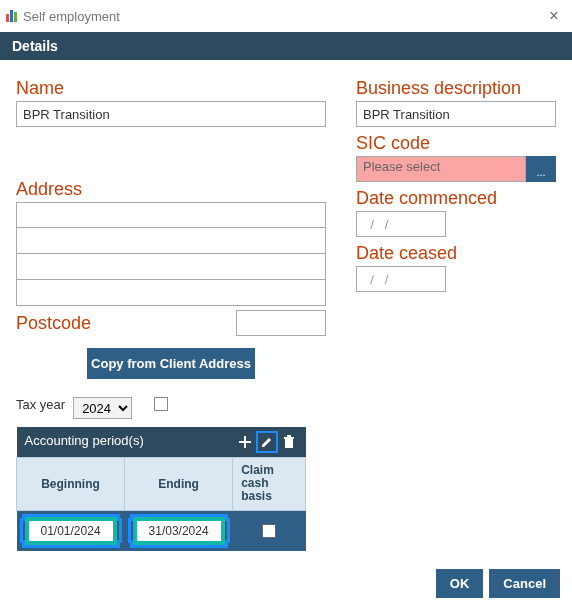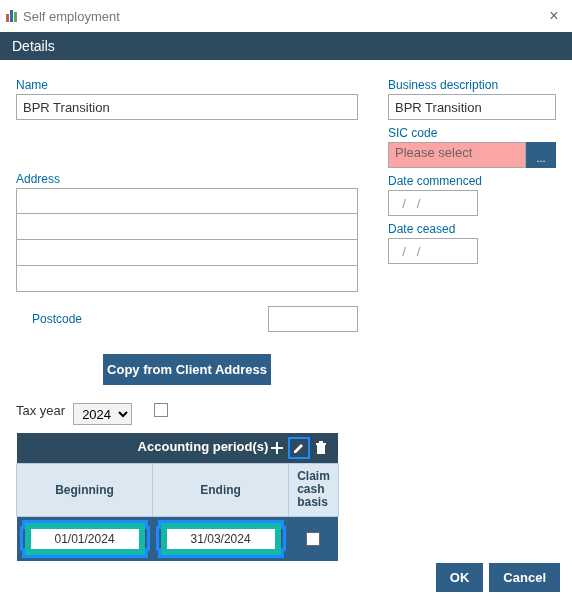--- a/index.html
+++ b/index.html
@@ -5,25 +5,25 @@
   * { box-sizing: border-box; font-family: "Segoe UI", Arial, sans-serif; }
   body { margin: 0; padding: 0; background: #fff; width: 572px; height: 608px; position: relative; font-size: 13px; color: #333; }
   .titlebar { display: flex; align-items: center; height: 28px; padding: 16px 6px; }
   .titlebar .logo { display: inline-flex; gap: 1px; align-items: flex-end; margin-right: 6px; }
   .logo .bar { width: 3px; }
   .logo .b1 { height: 8px; background: #d9534f; }
   .logo .b2 { height: 12px; background: #2f6fa7; }
   .logo .b3 { height: 10px; background: #6aa84f; }
   .titlebar-title { color: #777; font-size: 13px; flex: 1; }
   .titlebar-close { cursor: pointer; color: #666; font-size: 16px; width: 24px; text-align: center; }
-  .details-bar { background: #2e4a5e; color: #fff; font-weight: 400; font-size: 14px; padding: 6px 12px; }
+  .details-bar { background: #2e4a5e; color: #fff; font-weight: 700; font-size: 14px; padding: 6px 12px; }
   .content { padding: 12px 16px; }
   .row { display: flex; gap: 30px; }
   .col { flex: 1; }
-  .field-label { color: #0369a1; font-size: 12px; margin-bottom: 2px; margin-top: 6px; }
+  .field-label { color: #c2410c; font-size: 18px; margin-bottom: 2px; margin-top: 6px; }
   .text-input {
     width: 100%; height: 26px; border: 1px solid #a9a9a9; padding: 2px 6px;
     font-size: 13px; background: #fff; color: #333;
   }
   .address-line { width: 100%; height: 26px; border: 1px solid #a9a9a9; border-top: none; background: #fff; }
   .address-line.first { border-top: 1px solid #a9a9a9; }
   .postcode-row { display: flex; align-items: center; margin-top: 4px; }
   .postcode-label { width: 220px; }
   .postcode-input { width: 90px; height: 26px; border: 1px solid #a9a9a9; background: #fff; }
   .sic-row { display: flex; }
@@ -37,34 +37,34 @@
   }
   .date-input { width: 90px; height: 26px; border: 1px solid #a9a9a9; padding: 2px 6px; font-size: 13px; color: #999; }
   .copy-btn {
     display: block; margin: 12px auto 0; background: #2f5f86; color: #fff;
     border: none; padding: 8px 4px; font-size: 13px; font-weight: 600; cursor: pointer;
   }
   .taxyear-row { display: flex; align-items: flex-start; margin: 18px 0 8px; gap: 8px; }
   .taxyear-select { height: 22px; border: 1px solid #a9a9a9; background: #f3f3f3; font-size: 13px; padding: 0 4px; }
   .checkbox { width: 14px; height: 14px; border: 1px solid #888; background: #fff; display: inline-block; vertical-align: middle; }
   .acct-table { width: 290px; border-collapse: collapse; }
-  .acct-head-row td { background: #2e4a5e; color: #fff; font-weight: 700; padding: 6px 8px; font-size: 13px; text-align: right; }
+  .acct-head-row td { background: #2e4a5e; color: #fff; font-weight: 400; padding: 6px 8px; font-size: 13px; }
   .acct-icons { display: flex; gap: 4px; float: right; }
   .icon-btn { width: 18px; height: 18px; cursor: pointer; display:flex; align-items:center; justify-content:center; color:#fff; }
   .icon-btn.hl { outline: 2px solid #1a8cff; outline-offset: 0px; }
   .acct-sub-row td { background: #dbe8f1; color: #2e4a5e; font-weight: 600; font-size: 12px; padding: 6px 8px; border: 1px solid #bcd; text-align: center; vertical-align: middle; }
   .acct-sub-row td.claim { text-align: left; line-height: 1.1; }
   .acct-data-row td { background: #2f5f86; padding: 6px 6px; }
   .cell-box {
-    background: #fff; border: 6px solid #14b8a6; padding: 3px 24px; font-size: 12px; color: #333;
+    background: #fff; border: 4px solid #14b8a6; padding: 3px 12px; font-size: 12px; color: #333;
     display: inline-block; min-width: 78px; text-align: left;
   }
   .cell-hl { outline: 3px solid #1a8cff; outline-offset: 0px; padding: 2px; }
   .claim-check { width: 14px; height: 14px; background: #fff; border: 1px solid #666; margin: 0 auto; display:block;}
-  .footer { position: absolute; bottom: 16px; right: 12px; display: flex; gap: 6px; }
+  .footer { position: absolute; bottom: 10px; right: 12px; display: flex; gap: 6px; }
   .footer-btn { background: #2f5f86; color: #fff; border: none; padding: 7px 14px; font-size: 13px; font-weight: 600; cursor: pointer; }
 </style>
 </head>
 <body>
 
 <div class="titlebar">
   <span class="logo">
     <span class="bar b1"></span>
       <span class="bar b2"></span>
       <span class="bar b3"></span>
@@ -84,21 +84,21 @@
 
       <div style="height:46px"></div>
 
       <div class="field-label">Address</div>
       <div class="address-line first"></div>
       <div class="address-line"></div>
       <div class="address-line"></div>
       <div class="address-line"></div>
 
       <div class="postcode-row">
-        <div class="postcode-label field-label" style="margin:16px">Postcode</div>
+        <div class="postcode-label field-label" style="margin:0">Postcode</div>
         <input class="postcode-input" style="">
       </div>
 
       <button class="copy-btn">Copy from Client Address</button>
     </div>
 
     <div class="col" style="max-width:225px">
       <div class="field-label">Business description</div>
       <input class="text-input" value="BPR Transition" style="">
 

